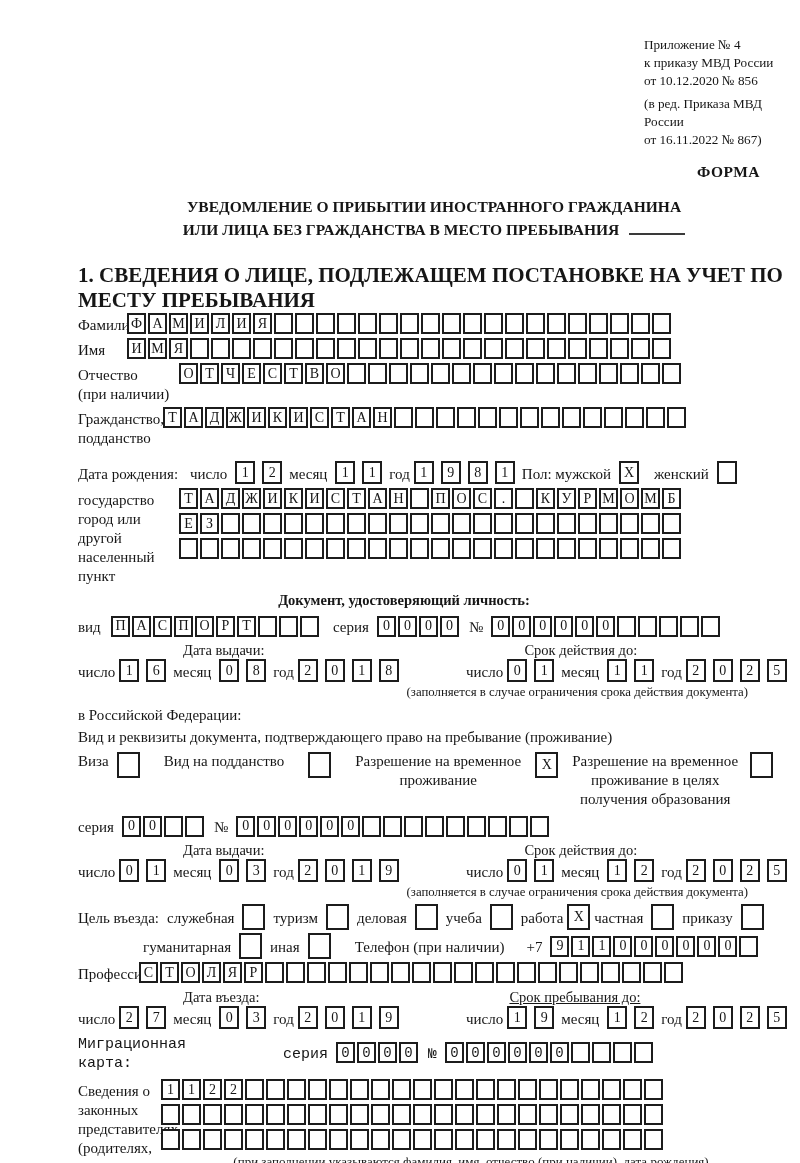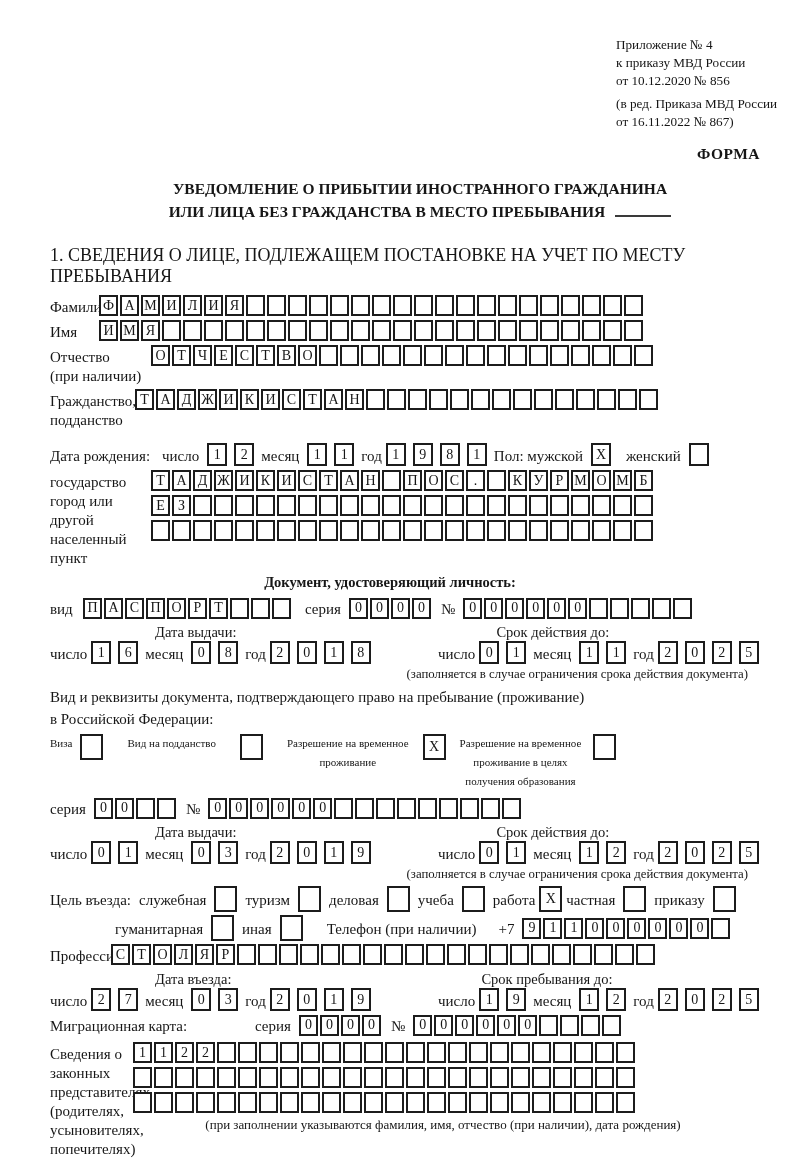--- a/index.html
+++ b/index.html
@@ -1,30 +1,30 @@
 <!DOCTYPE html>
 <html><head>
 <meta charset="utf-8">
 <style>
   * { box-sizing: border-box; margin: 0; padding: 0; }
   body { background: #ffffff; font-family: "Liberation Serif", serif; color: #161616; }
   .page { position: relative; width: 800px; height: 1163px; background: #fff;
-          padding: 36px 10px 0 50px; overflow: hidden; }
+          padding: 36px 10px 0 78px; overflow: hidden; }
 
   .appendix { margin-left: 566px; font-size: 13.2px; line-height: 18px; }
   .appendix .gap { height: 5px; }
   .form-label { text-align: right; padding-right: 30px; font-weight: bold;
                 font-size: 15.5px; margin-top: 14px; letter-spacing: .5px; }
 
   .title { text-align: center; font-weight: bold; font-size: 15.5px;
            line-height: 23px; margin-top: 14px; }
   .underline { display: inline-block; width: 56px; height: 15px;
                border-bottom: 2px solid #3a3a3a; margin-left: 10px; }
 
-  .heading { font-weight: normal; font-size: 18px; margin-top: 22px; margin-bottom: 8px; }
+  .heading { font-weight: bold; font-size: 21px; margin-top: 22px; margin-bottom: 0; }
 
   .frow { display: flex; align-items: flex-start; margin-bottom: 3px; }
   .lbl { font-size: 15px; line-height: 19px; padding-top: 3px; flex: none; }
   .w49 { width: 49px; } .w101 { width: 101px; } .w85 { width: 85px; }
   .w33 { width: 33px; } .w61 { width: 61px; } .w112 { width: 112px; }
   .w83 { width: 83px; } .w165 { width: 165px; }
 
   .cells { display: flex; flex: none; }
   .cell { width: 19px; height: 21px; border: 2px solid #1c1c1c; margin-right: 2px;
           display: inline-flex; align-items: center; justify-content: center;
@@ -37,29 +37,29 @@
   .mid { align-items: center; }
   .mr4 { margin-right: 4px; } .mr8 { margin-right: 8px; } .ml8 { margin-left: 8px; }
   .ml12 { margin-left: 12px; } .ml14 { margin-left: 14px; } .ml24 { margin-left: 24px; }
   .ml40 { margin-left: 40px; } .ml65 { margin-left: 65px; }
 
   .center-b { text-align: center; font-weight: bold; font-size: 14.5px; margin: 6px 60px 6px 0; }
 
   .dtitles { display: flex; font-size: 14.5px; margin-top: 5px; }
   .dt-l { margin-left: 105px; }
   .dt-r { margin-left: 260px; }
-  .dt-r2 { margin-left: 250px; }
+  .dt-r2 { margin-left: 250px; text-decoration: underline; }
   .dgroup-l { display: flex; align-items: center; width: 388px; flex: none; }
   .dgroup-r { display: flex; align-items: center; }
 
   .note { text-align: right; padding-right: 42px; font-size: 12.8px; margin: 1px 0 4px 0; }
   .intro { font-size: 15px; line-height: 22px; }
 
   .permits { display: flex; align-items: flex-start; margin-top: 4px; margin-bottom: 6px; }
-  .plabel { font-size: 11px; line-height: 19px; text-align: center; flex: none; }
+  .plabel { font-size: 15px; line-height: 19px; text-align: center; flex: none; }
   .plabel div { white-space: nowrap; }
 
   .rep-col .caption { font-size: 13px; text-align: center; margin-top: 4px; width: 620px; }
 </style>
 </head>
 <body>
 
 <div class="page">
 
   <div class="appendix">
@@ -410,22 +410,22 @@
           <span class="cell">2</span>
           <span class="cell">0</span>
           <span class="cell">2</span>
           <span class="cell">5</span>
         </span>
     </span>
   </div>
 
   <div class="note">(заполняется в случае ограничения срока действия документа)</div>
 
+  <div class="intro">в Российской Федерации:</div>
   <div class="intro">Вид и реквизиты документа, подтверждающего право на пребывание (проживание)</div>
-  <div class="intro">в Российской Федерации:</div>
 
   <div class="permits">
     <span class="plabel">Виза</span>
     <span class="cells cb ml8">
         <span class="cell"></span>
       </span>
     <span class="plabel ml24">Вид на подданство</span>
     <span class="cells cb ml24">
         <span class="cell"></span>
       </span>
@@ -650,21 +650,21 @@
       <span class="lbl mr4">год</span>
       <span class="cells num">
           <span class="cell">2</span>
           <span class="cell">0</span>
           <span class="cell">2</span>
           <span class="cell">5</span>
         </span>
     </span>
   </div>
 
-  <div class="frow mid" style="">
+  <div class="frow mid" style="font-family:Liberation Mono, monospace;">
     <span class="lbl w165">Миграционная карта:</span>
     <span class="lbl ml40 mr8">серия</span>
     <span class="cells">
         <span class="cell">0</span>
         <span class="cell">0</span>
         <span class="cell">0</span>
         <span class="cell">0</span>
       </span>
     <span class="lbl ml8 mr8">№</span>
     <span class="cells">

